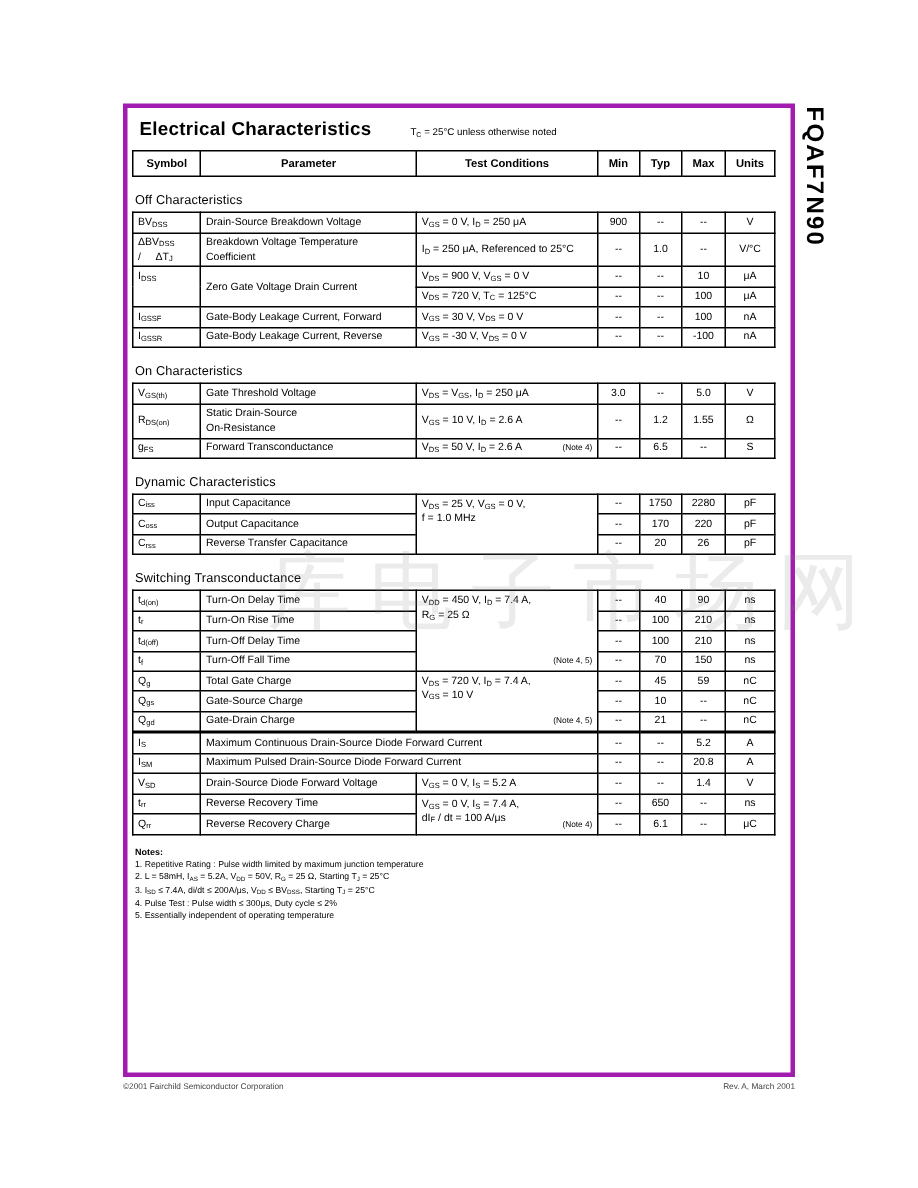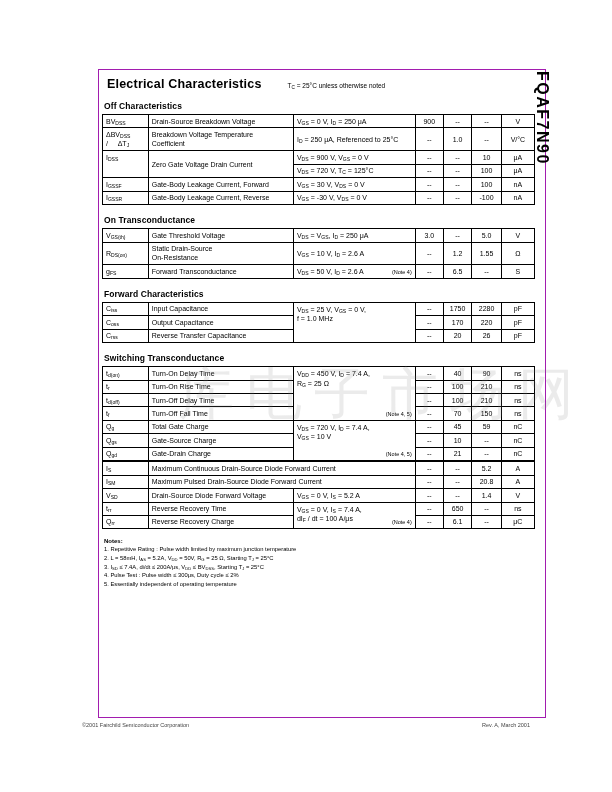--- a/index.html
+++ b/index.html
@@ -14,36 +14,36 @@
     font-weight:bold;font-size:16px;letter-spacing:1.5px;line-height:1;
     z-index:2;
   }
   .watermark{
     position:absolute;left:178px;top:360px;
     font-size:56px;letter-spacing:12px;line-height:1.2;
     color:rgba(130,130,130,0.16);font-weight:normal;
     z-index:6;pointer-events:none;white-space:nowrap;
   }
   .sheet-box{
-    position:absolute;left:98px;top:69px;width:448px;height:649px;
-    border:1px solid #a21caf;box-sizing:border-box;
+    position:absolute;left:82px;top:69px;width:448px;height:649px;
+    border:3px solid #a21caf;box-sizing:border-box;
     padding:4px 10px 0 3px;background:transparent;z-index:1;
   }
   .title-row{display:flex;align-items:baseline;margin:3px 0 7px 5px;}
   .title{font-size:12.5px;font-weight:bold;letter-spacing:0.2px;}
   .title-note{font-size:6.5px;margin-left:26px;}
   table.grid{border-collapse:collapse;width:100%;table-layout:fixed;}
   table.grid th,table.grid td{
     border:1px solid #000;font-size:7px;line-height:1.35;
     padding:1.5px 3px;overflow:hidden;
   }
   table.hdr th{font-size:7.5px;font-weight:bold;text-align:center;padding:3px 1px;}
   .col-sym{width:10.6%}.col-param{width:33.6%}.col-cond{width:28.2%}
   .col-min{width:6.5%}.col-typ{width:6.6%}.col-max{width:6.8%}.col-units{width:7.7%}
-  .sec-title{font-weight:bold;font-size:8.5px;margin:10px 0 3px 2px;letter-spacing:0.1px;}
+  .sec-title{font-weight:normal;font-size:8.5px;margin:10px 0 3px 2px;letter-spacing:0.1px;}
   td.sym{text-align:left;vertical-align:middle;}
   td.param{text-align:left;vertical-align:middle;}
   td.cond{text-align:left;vertical-align:middle;position:relative;}
   td.num{text-align:center;vertical-align:middle;}
   td.cond[rowspan]{vertical-align:top;padding-top:2px;}
   td.sym[rowspan]{vertical-align:top;padding-top:2px;}
   .cellnote{position:absolute;right:3px;bottom:1.5px;font-size:5.5px;}
   sub{font-size:0.72em;vertical-align:-0.25em;line-height:0;}
   .notes{margin-top:9px;margin-left:2px;}
   .notes-label{font-weight:bold;font-size:6px;margin-bottom:1px;}
@@ -61,20 +61,42 @@
 
   <div class="part-vertical">FQAF7N90</div>
 
   <div class="sheet-box">
 
     <div class="title-row">
       <span class="title">Electrical Characteristics</span>
       <span class="title-note">T<sub>C</sub> = 25°C unless otherwise noted</span>
     </div>
 
+    <table class="grid hdr">
+        <colgroup>
+          <col class="col-sym">
+          <col class="col-param">
+          <col class="col-cond">
+          <col class="col-min">
+          <col class="col-typ">
+          <col class="col-max">
+          <col class="col-units">
+        </colgroup>
+      <thead id="hdr-row">
+          <tr>
+            <th>Symbol</th>
+            <th>Parameter</th>
+            <th>Test Conditions</th>
+            <th>Min</th>
+            <th>Typ</th>
+            <th>Max</th>
+            <th>Units</th>
+          </tr>
+        </thead>
+    </table>
 
     <div id="sections">
         <div class="sec-title">Off Characteristics</div>
         <table class="grid">
           <colgroup>
             <col class="col-sym">
             <col class="col-param">
             <col class="col-cond">
             <col class="col-min">
             <col class="col-typ">
@@ -129,21 +151,21 @@
               <td class="sym">I<sub>GSSR</sub></td>
               <td class="param">Gate-Body Leakage Current, Reverse</td>
               <td class="cond">V<sub>GS</sub> = -30 V, V<sub>DS</sub> = 0 V</td>
               <td class="num">--</td>
               <td class="num">--</td>
               <td class="num">-100</td>
               <td class="num">nA</td>
             </tr>
           </tbody>
         </table>
-        <div class="sec-title">On Transconductance</div>
+        <div class="sec-title">On Characteristics</div>
         <table class="grid">
           <colgroup>
             <col class="col-sym">
             <col class="col-param">
             <col class="col-cond">
             <col class="col-min">
             <col class="col-typ">
             <col class="col-max">
             <col class="col-units">
           </colgroup>
@@ -170,21 +192,21 @@
               <td class="sym">g<sub>FS</sub></td>
               <td class="param">Forward Transconductance</td>
               <td class="cond">V<sub>DS</sub> = 50 V, I<sub>D</sub> = 2.6 A<span class="cellnote">(Note 4)</span></td>
               <td class="num">--</td>
               <td class="num">6.5</td>
               <td class="num">--</td>
               <td class="num">S</td>
             </tr>
           </tbody>
         </table>
-        <div class="sec-title">Forward Characteristics</div>
+        <div class="sec-title">Dynamic Characteristics</div>
         <table class="grid">
           <colgroup>
             <col class="col-sym">
             <col class="col-param">
             <col class="col-cond">
             <col class="col-min">
             <col class="col-typ">
             <col class="col-max">
             <col class="col-units">
           </colgroup>

